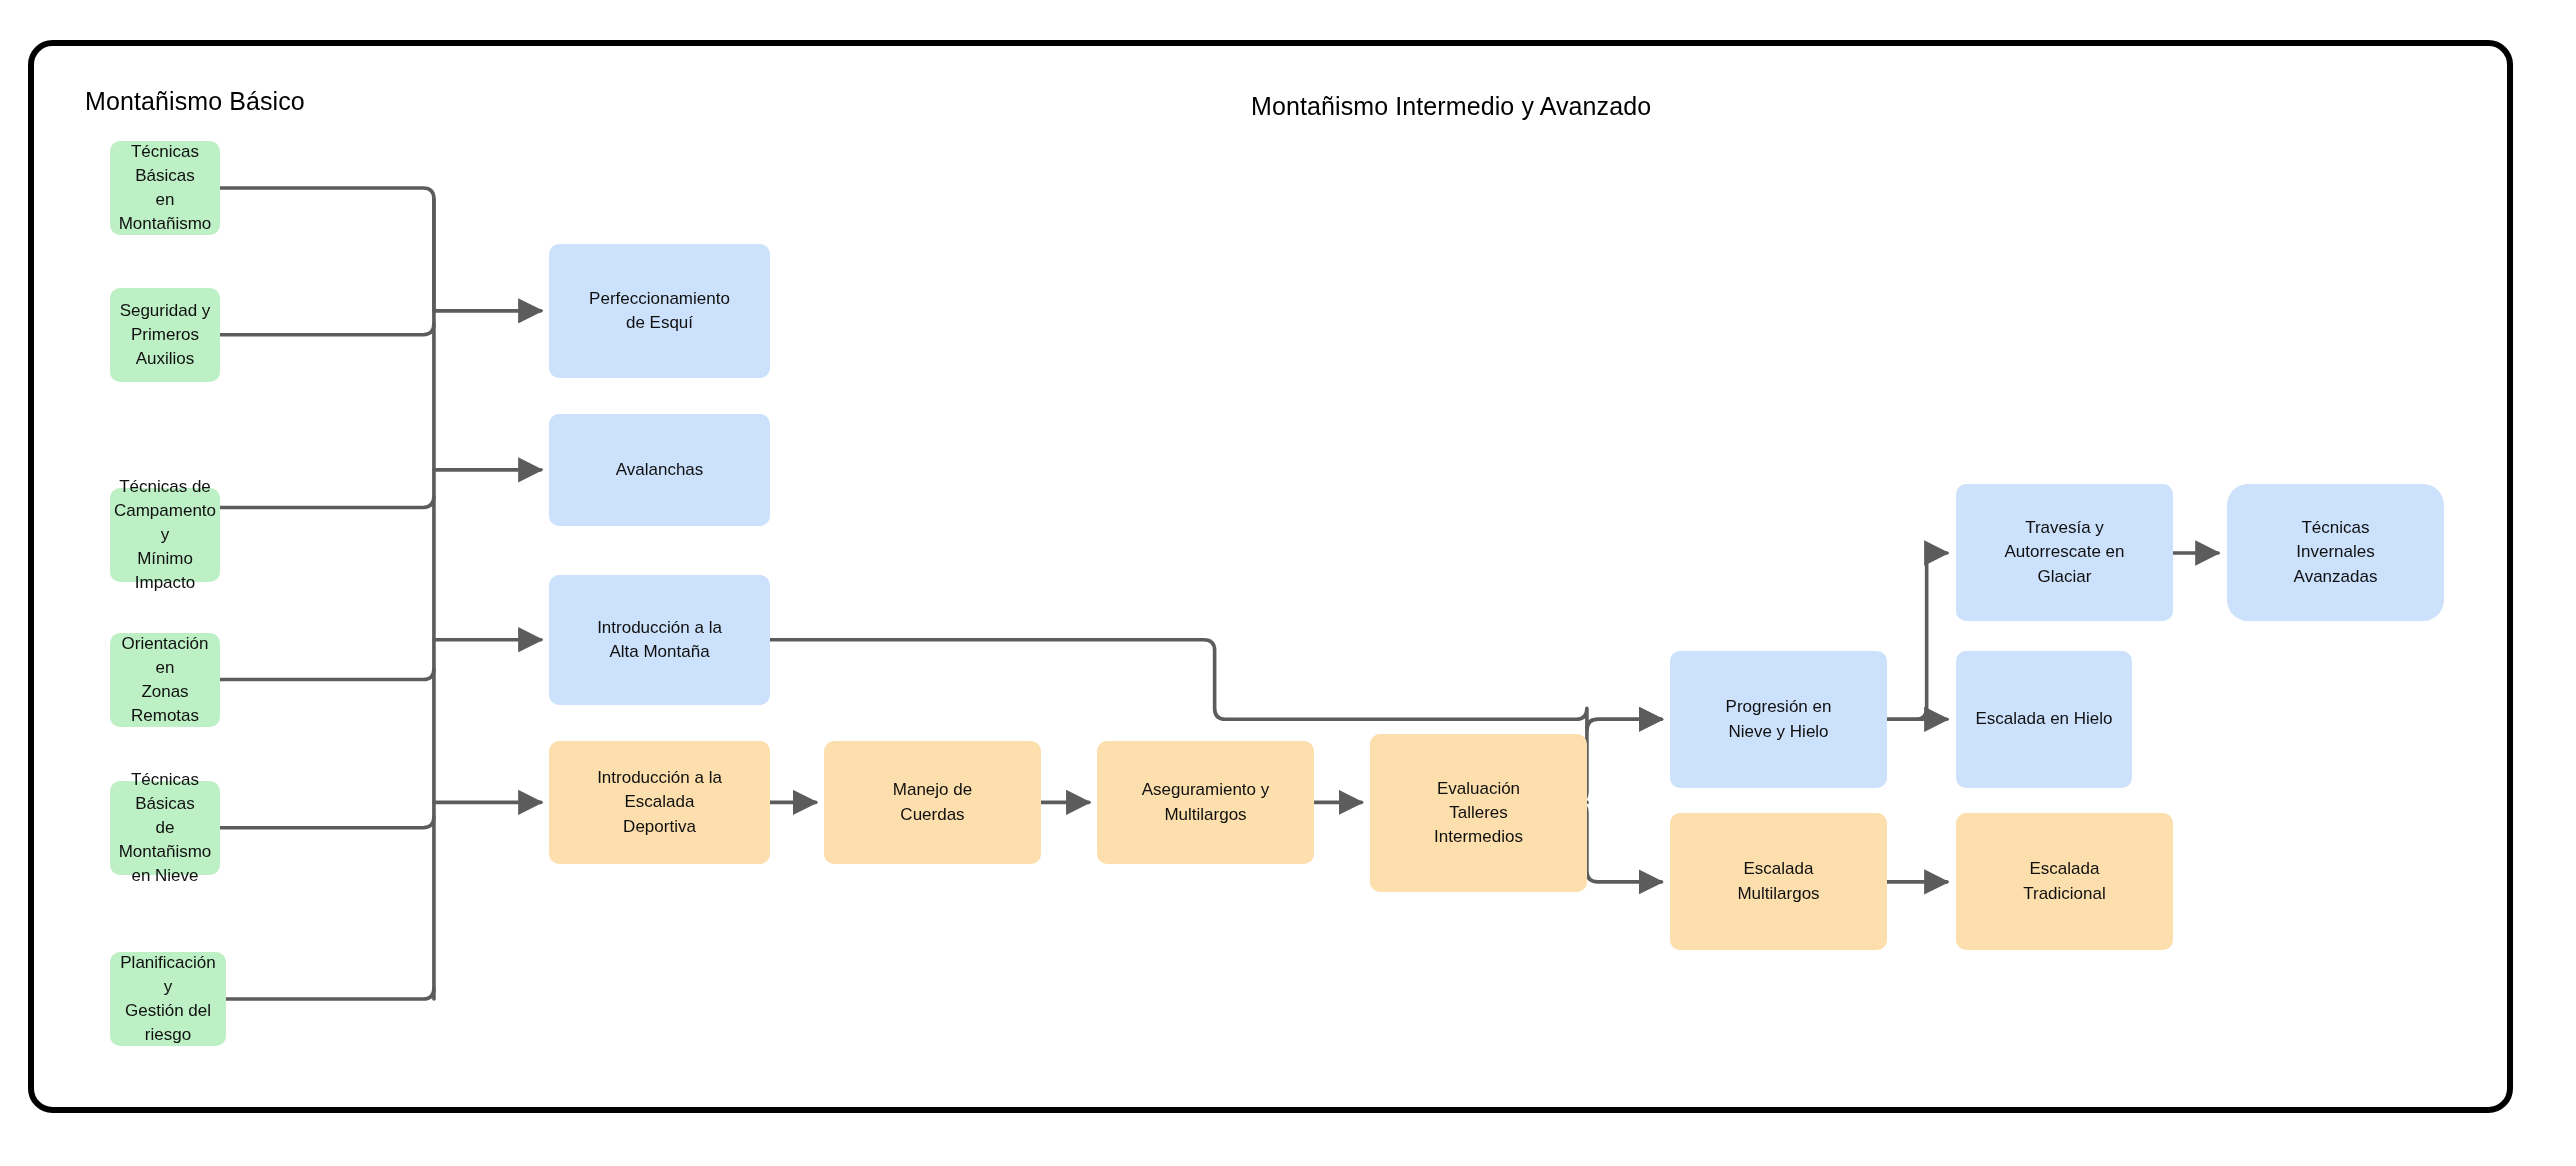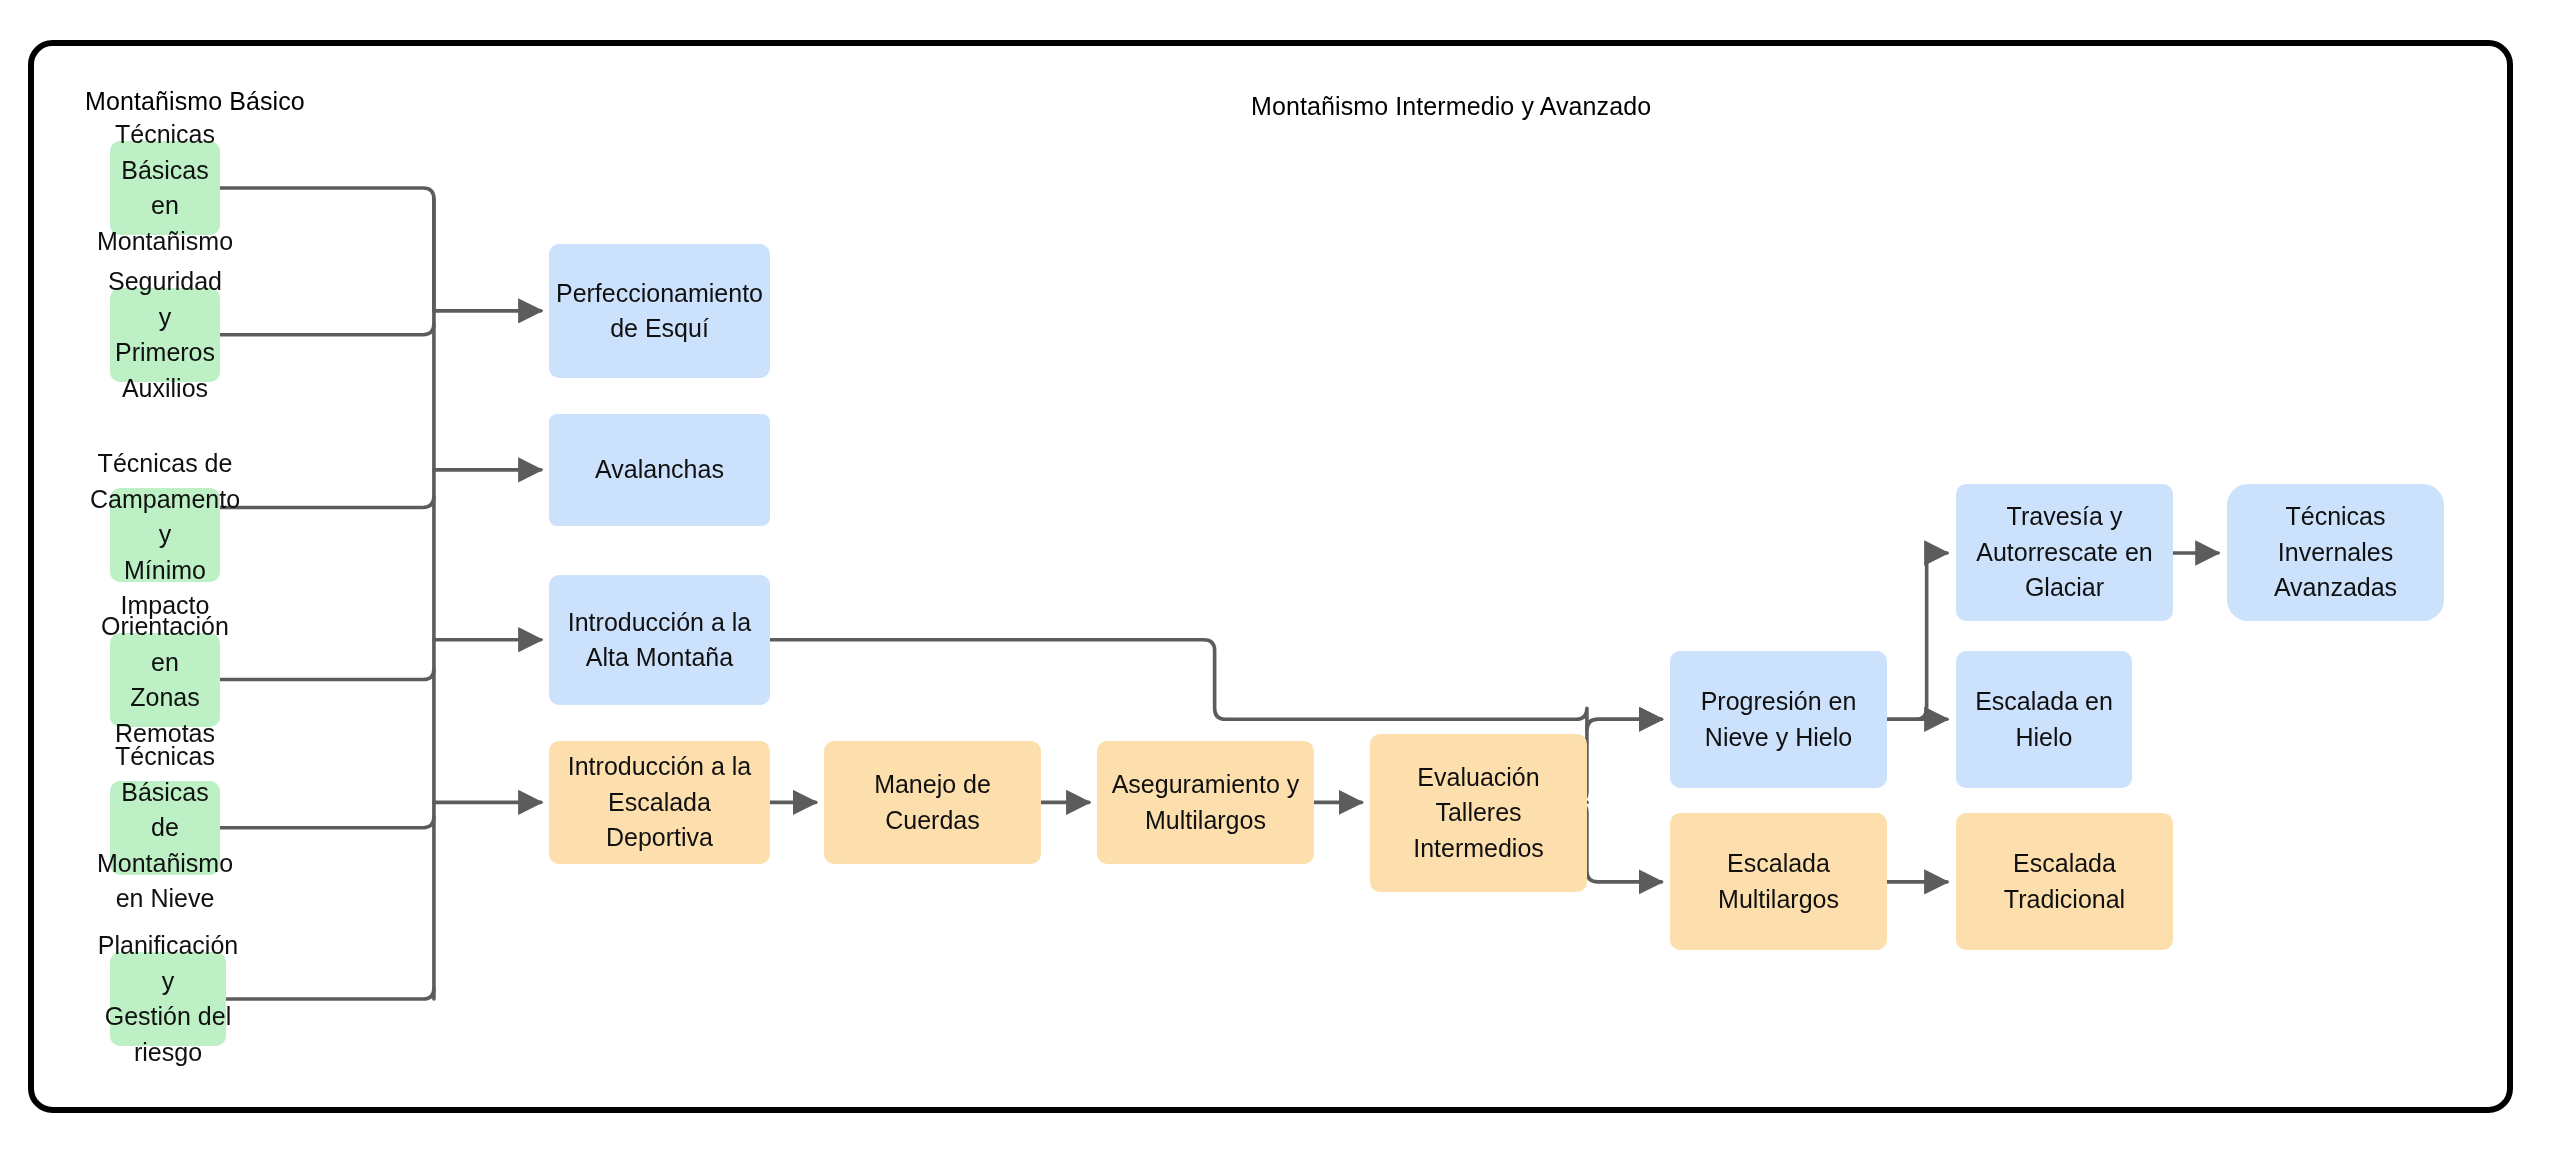--- a/index.html
+++ b/index.html
@@ -49,21 +49,21 @@
   }
 
   .node {
     position: absolute;
     box-sizing: border-box;
     border-radius: 10px;
     display: flex;
     align-items: center;
     justify-content: center;
     text-align: center;
-    font-size: 25px;
+    font-size: 17px;
     line-height: 1.42;
     color: #101010;
     padding: 2.9px 7.2px;
     white-space: pre-line;
   }
   .node.green  { background: #bdf0c5; }
   .node.blue   { background: #cce1fc; }
   .node.orange { background: #fcdfac; }
 </style>
 </head>
@@ -128,21 +128,21 @@
 Mínimo Impacto</span></div>
       <div class="node green" style="left: 110px; top: 633px; width: 110px; height: 94px;"><span>Orientación en
 Zonas Remotas</span></div>
       <div class="node green" style="left: 110px; top: 781px; width: 110px; height: 94px;"><span>Técnicas Básicas
 de Montañismo
 en Nieve</span></div>
       <div class="node green" style="left: 110px; top: 952px; width: 116px; height: 94px;"><span>Planificación y
 Gestión del riesgo</span></div>
       <div class="node blue" style="left: 549px; top: 244px; width: 221px; height: 134px;"><span>Perfeccionamiento
 de Esquí</span></div>
-      <div class="node blue" style="left: 549px; top: 414px; width: 221px; height: 112px; border-radius: 8px;"><span>Avalanchas</span></div>
+      <div class="node blue" style="left: 549px; top: 414px; width: 221px; height: 112px;"><span>Avalanchas</span></div>
       <div class="node blue" style="left: 549px; top: 575px; width: 221px; height: 130px;"><span>Introducción a la
 Alta Montaña</span></div>
       <div class="node orange" style="left: 549px; top: 741px; width: 221px; height: 123px;"><span>Introducción a la
 Escalada
 Deportiva</span></div>
       <div class="node orange" style="left: 824px; top: 741px; width: 217px; height: 123px;"><span>Manejo de
 Cuerdas</span></div>
       <div class="node orange" style="left: 1097px; top: 741px; width: 217px; height: 123px;"><span>Aseguramiento y
 Multilargos</span></div>
       <div class="node orange" style="left: 1370px; top: 734px; width: 217px; height: 158px;"><span>Evaluación

